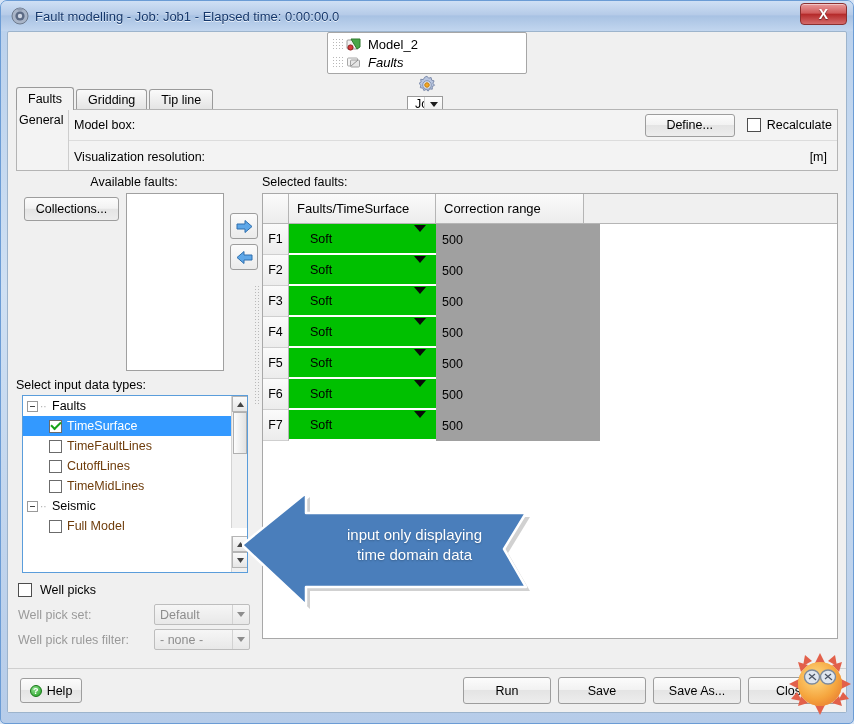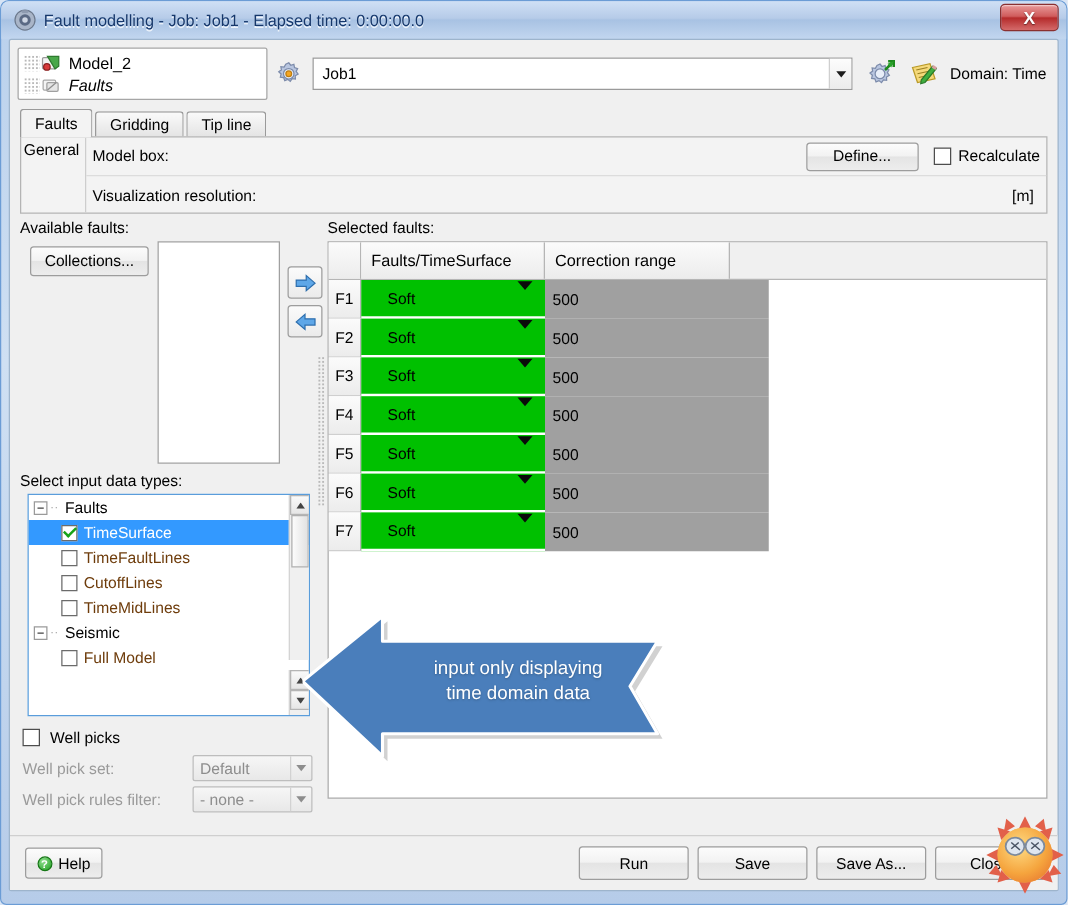--- a/index.html
+++ b/index.html
@@ -53,21 +53,21 @@
   #client {
     position: absolute; left: 6px; top: 30px; right: 6px; bottom: 10px;
     background: #f0f0f0;
     border: 1px solid #9db4cc;
     border-radius: 2px;
   }
 
   
   #header {
     position: absolute; left: 0; top: 0; right: 0; height: 54px;
-    display: flex; align-items: center; padding: 0 6px;
+    display: flex; align-items: center; padding: 0 6px; flex-direction: column;
   }
   #model-box {
     width: 200px; height: 42px;
     background: #fff; border: 1px solid #a6a6a6;
     border-radius: 2px;
     padding: 2px 4px;
     display: flex; flex-direction: column; justify-content: center;
   }
   .model-row { display: flex; align-items: center; height: 19px; }
   .model-dots {
@@ -156,21 +156,21 @@
     padding-left: 5px;
   }
 
   
   #main { position: absolute; left: 8px; top: 143px; right: 8px; bottom: 48px; }
 
   
   #left-col { position: absolute; left: 0; top: 0; width: 236px; bottom: 0; }
   .sec-label { font-size: 12.5px; color: #000; }
 
-  #avail-row { position: absolute; left: 0; top: 0; width: 236px; height: 200px; }
+  #avail-row { position: absolute; left: 0; top: 0; width: 236px; height: 200px; text-align: center; }
   #collections-btn { position: absolute; left: 8px; top: 22px; width: 95px; height: 24px; }
   #avail-list {
     position: absolute; left: 110px; top: 18px; width: 98px; height: 178px;
     background: #fff; border: 1px solid #a0a0a0;
   }
   #arrow-btns { position: absolute; left: 214px; top: 38px; width: 30px; }
   .arrow-btn {
     width: 28px; height: 26px; margin-bottom: 5px;
     border: 1px solid #9d9d9d; border-radius: 3px;
     background: linear-gradient(to bottom,#fbfbfb,#ebebeb);
@@ -273,21 +273,21 @@
   }
   .td-combo {
     width: 147px; background: #00c000;
     border-bottom: 2px solid #fff;
     display: flex; align-items: center; position: relative;
     font-size: 12.5px; color: #000; padding-left: 21px;
   }
   .td-combo .arrow { position: absolute; right: 10px; top: 50%; transform: translateY(-50%); }
   .tri-dk { width:0;height:0;border-left:6px solid transparent;border-right:6px solid transparent;border-top:7px solid #0a0a0a; }
   .td-range {
-    width: 179px; background: #a0a0a0;
+    width: 164px; background: #a0a0a0;
     display: flex; align-items: center;
     font-size: 12.5px; color: #000; padding-left: 6px;
   }
 
   
   #callout {
     position: absolute; left: 234px; top: 455px; width: 292px; height: 130px;
     z-index: 40;
   }
   #callout-text {

